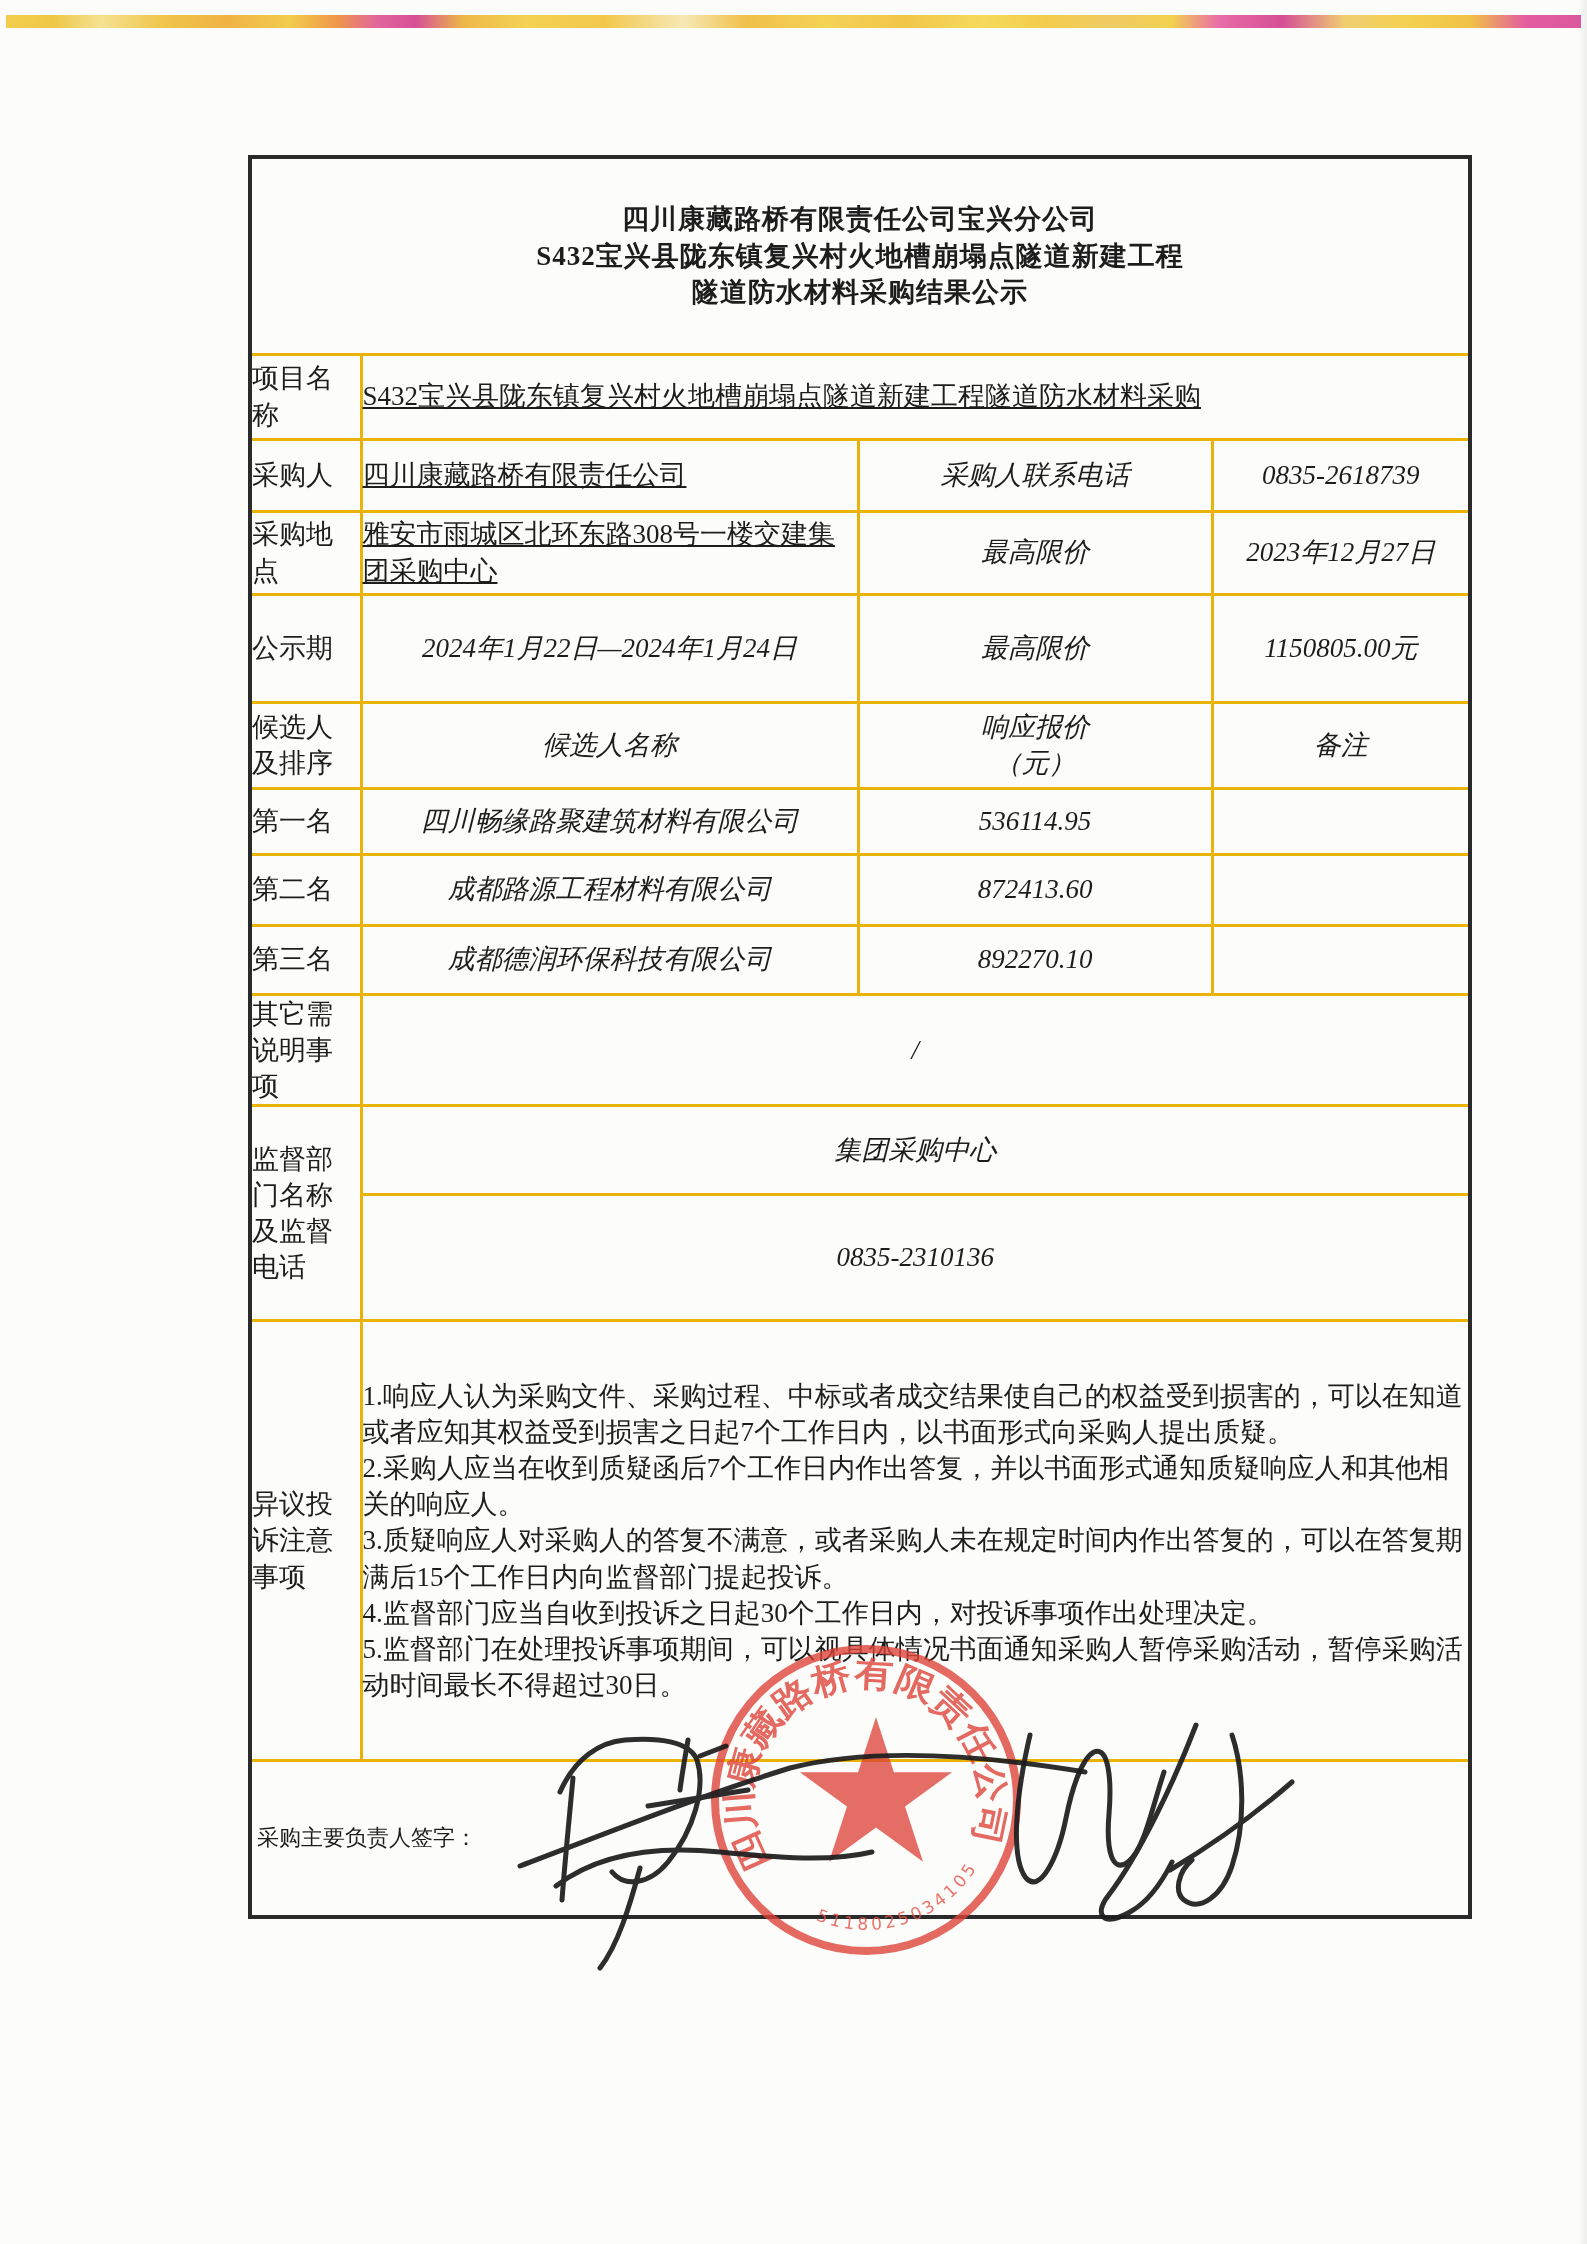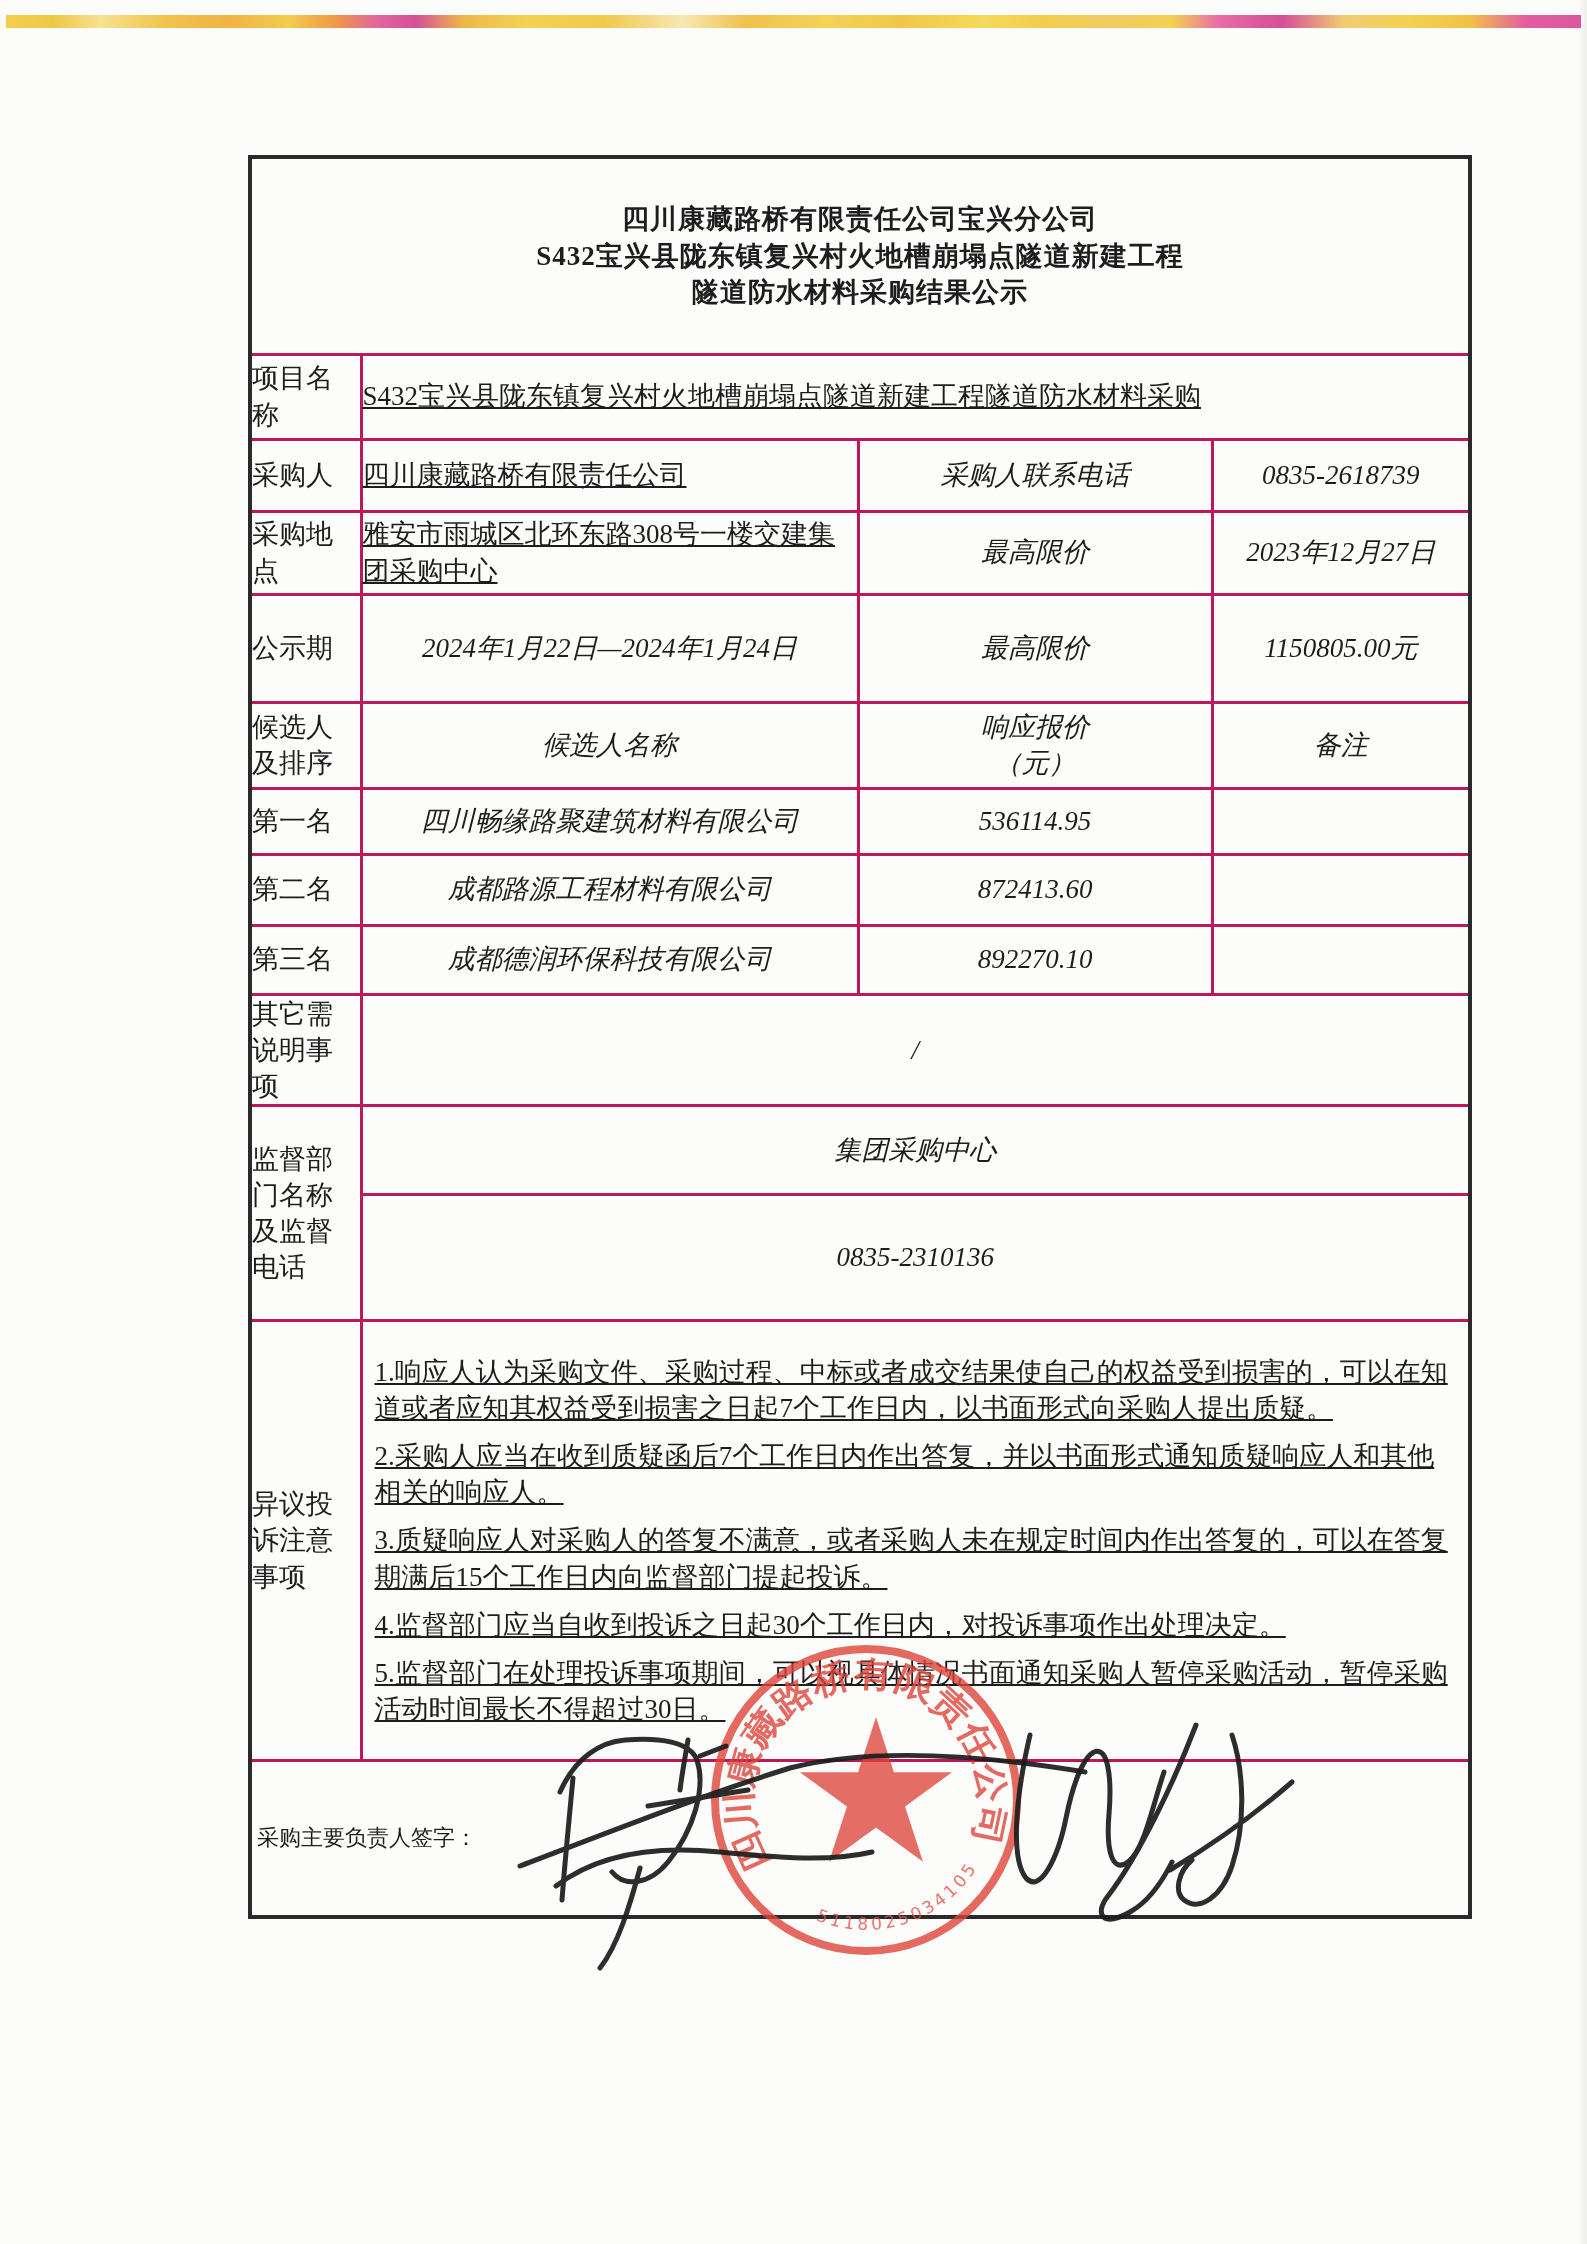--- a/index.html
+++ b/index.html
@@ -21,29 +21,29 @@
   .edge-right{
     position:absolute;right:0;top:0;width:9px;height:100%;
     background:linear-gradient(90deg,rgba(0,0,0,0),rgba(110,110,110,.10));
   }
   table.doc{
     position:absolute;left:248px;top:155px;width:1220px;
     border-collapse:collapse;table-layout:fixed;
     border:4px solid #2a2a2a;
   }
   table.doc td{
-    border:3px solid #be185d;padding:0;vertical-align:middle;
+    border:3px solid #eab308;padding:0;vertical-align:middle;
     font-size:27px;line-height:1.34;
   }
   .title-cell{text-align:center;font-weight:bold;font-size:34px;line-height:47px;letter-spacing:1px;}
   .lbl{text-align:left;padding:4px 6px;}
   .vl{text-align:left;padding:6px 12px;text-decoration:underline;}
   .vc{text-align:center;padding:4px 6px;font-style:italic;}
   .notice-cell{padding:12px 14px;font-size:26px;line-height:37px;text-align:left;}
-  .notice-cell .notice-line{margin:12px;text-decoration:underline;}
+  .notice-cell .notice-line{margin:0;}
   .sign-cell{position:relative;}
   .sign-label{position:absolute;left:5px;top:50%;transform:translateY(-50%);font-size:22px;white-space:nowrap;}
   .thick-b{border-bottom-width:5px;}
   svg.overlay{position:absolute;left:380px;top:1560px;pointer-events:none;}
 </style>
 </head>
 <body>
 
 <div class="scan-stripe"></div>
 <div class="edge-right"></div>

